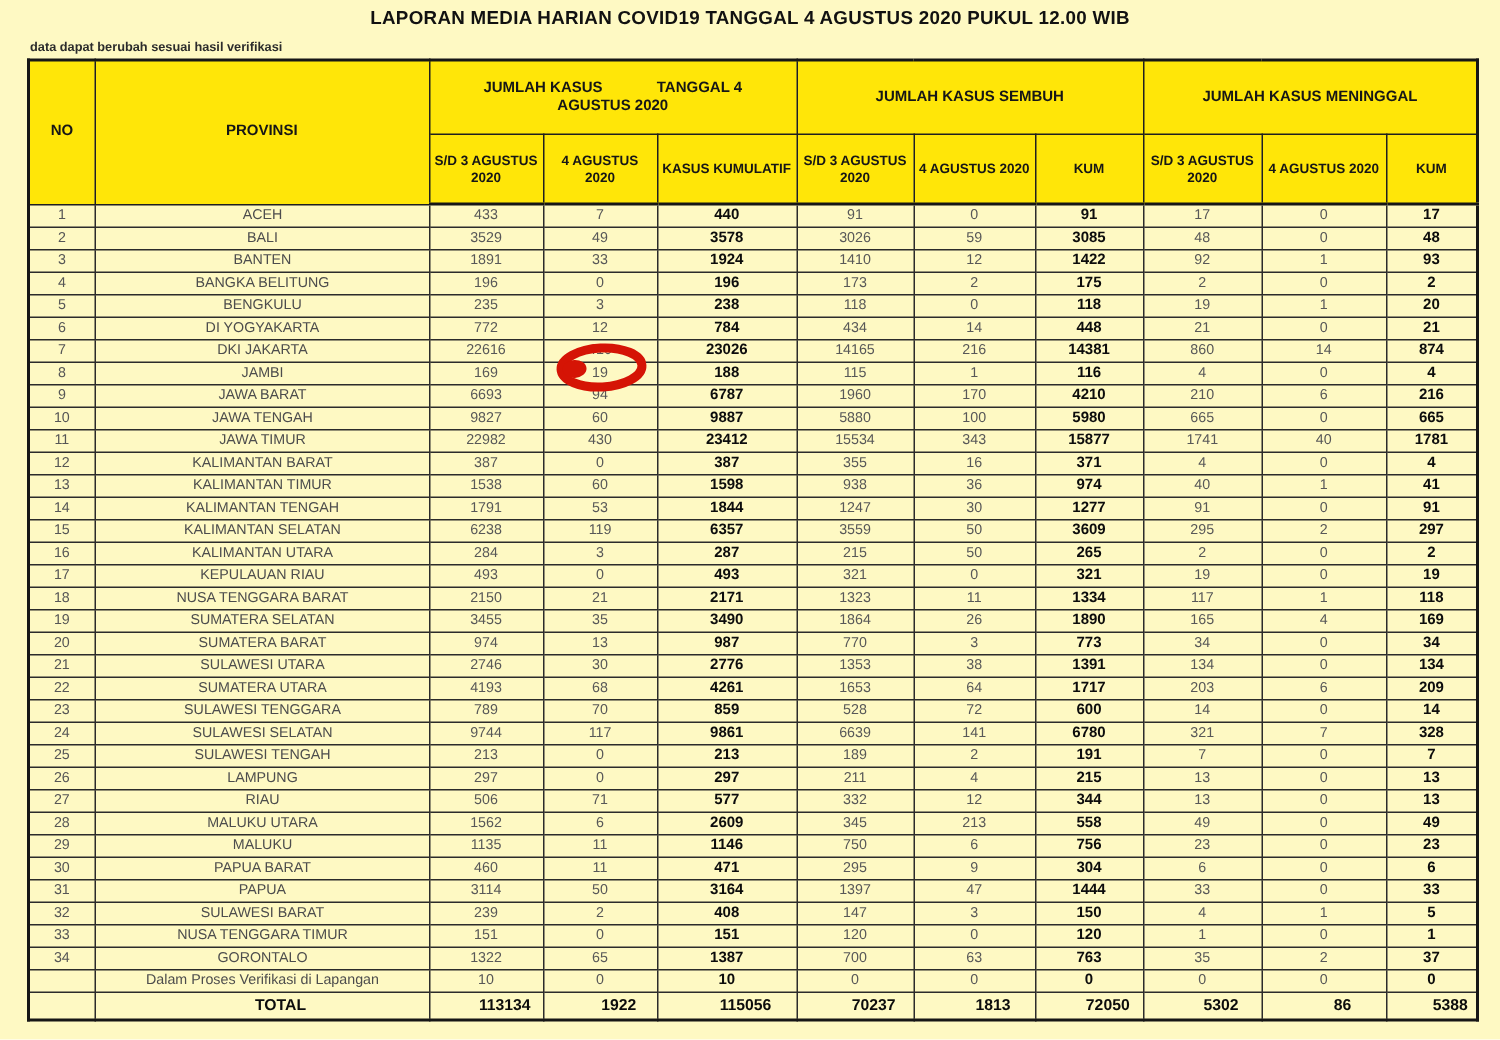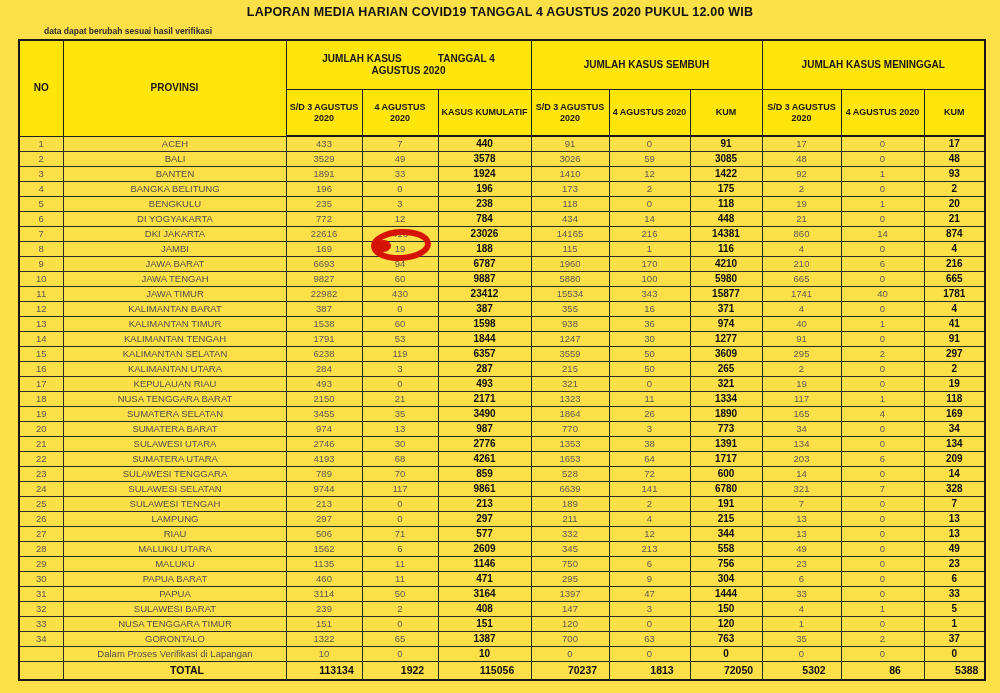--- a/index.html
+++ b/index.html
@@ -1,19 +1,19 @@
 <!DOCTYPE html>
 <html><head>
 <meta charset="utf-8">
 <style>
   html,body{margin:0;padding:0;background:#ffffff;}
-  .page{position:relative;width:1000px;height:693px;background:#fde047;overflow:hidden;
+  .page{position:relative;width:1000px;height:693px;background:#fef9c3;overflow:hidden;
         font-family:"Liberation Sans","DejaVu Sans",sans-serif;color:#1a1a1a;}
   .title{padding-top:5px;text-align:center;font-size:12.5px;font-weight:bold;color:#111;letter-spacing:.2px;}
-  .note{margin:7px 0 3px 44px;font-size:8.5px;font-weight:bold;color:#2c2c2c;}
+  .note{margin:7px 0 3px 20px;font-size:8.5px;font-weight:bold;color:#2c2c2c;}
   table.report{border-collapse:collapse;table-layout:fixed;margin-left:18px;width:966px;
                border:2px solid #161616;}
   th{background:#ffe608;border:1px solid #1f1f1f;font-weight:bold;color:#161616;
      font-size:9px;line-height:1.2;padding:1px 2px;vertical-align:middle;text-align:center;}
   thead tr.grp th{height:46px;font-size:10px;}
   thead tr.sub th{height:43px;border-bottom:2px solid #161616;}
   th.h-no,th.h-prov{font-size:10px;text-align:center;}
   .pre{white-space:pre-wrap;}
   td{border:1px solid #2b2b2b;height:14px;padding:0 3px;font-size:9.5px;line-height:1;
      text-align:center;vertical-align:middle;overflow:hidden;white-space:nowrap;}

